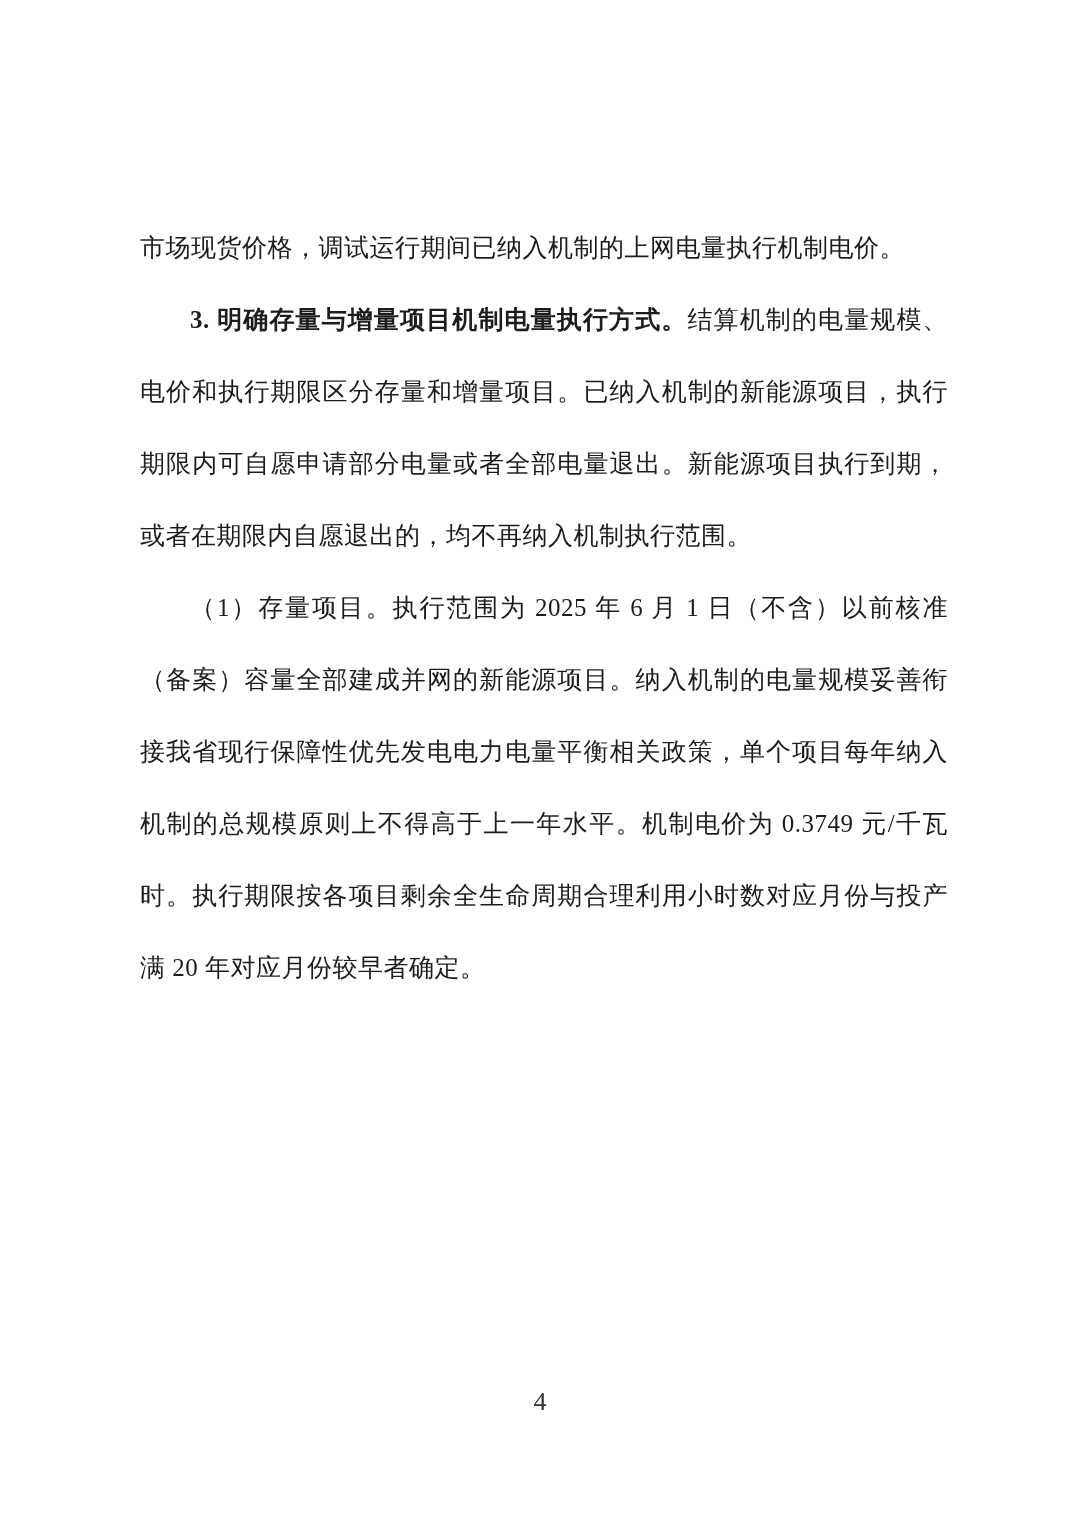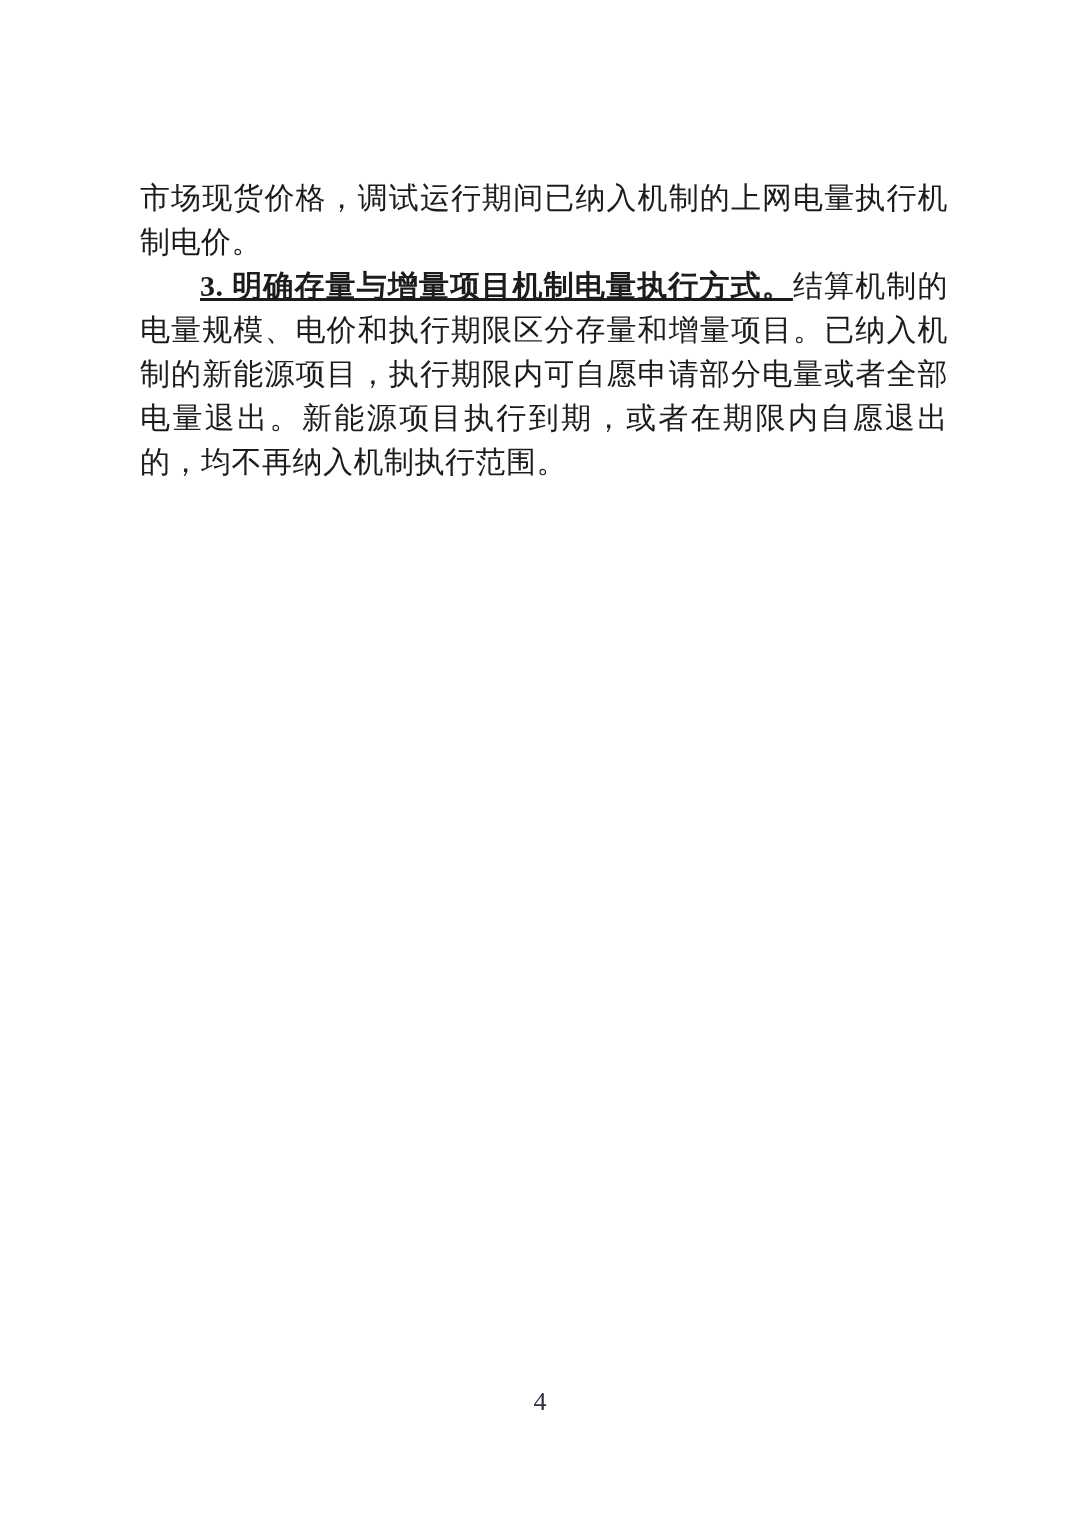--- a/index.html
+++ b/index.html
@@ -12,35 +12,35 @@
     width: 1080px;
     height: 1527px;
     margin: 0 auto;
     background: #ffffff;
     overflow: hidden;
     font-family: "Liberation Serif", "DejaVu Serif", serif;
     color: #1c1c1c;
   }
   .content {
     padding: 176px 132px 0 140px;
-    font-size: 30px;
-    line-height: 44px;
+    font-size: 25px;
+    line-height: 72px;
     text-align: justify;
     text-justify: inter-ideograph;
     letter-spacing: 0.5px;
+    margin-top: 36px;
   }
   .content p {
     margin: 0;
   }
   .content p.indent {
     text-indent: 2em;
   }
   .seg-bold {
     font-weight: bold;
-    text-decoration: underline;
   }
   .footer {
     position: absolute;
     left: 0;
     top: 1384px;
     width: 100%;
     text-align: center;
     font-size: 26px;
     line-height: 36px;
     color: #2e3240;
@@ -50,19 +50,20 @@
 <body>
 
 <div class="page">
 
   <div class="content">
 
     <p><span>市场现货价格，调试运行期间已纳入机制的上网电量执行机制电价。</span></p>
 
     <p class="indent"><span class="seg-bold">3. 明确存量与增量项目机制电量执行方式。</span><span>结算机制的电量规模、电价和执行期限区分存量和增量项目。已纳入机制的新能源项目，执行期限内可自愿申请部分电量或者全部电量退出。新能源项目执行到期，或者在期限内自愿退出的，均不再纳入机制执行范围。</span></p>
 
+    <p class="indent"><span>（1）存量项目。执行范围为 2025 年 6 月 1 日（不含）以前核准（备案）容量全部建成并网的新能源项目。纳入机制的电量规模妥善衔接我省现行保障性优先发电电力电量平衡相关政策，单个项目每年纳入机制的总规模原则上不得高于上一年水平。机制电价为 0.3749 元/千瓦时。执行期限按各项目剩余全生命周期合理利用小时数对应月份与投产满 20 年对应月份较早者确定。</span></p>
 
 
   </div>
 
   <div class="footer"><span>4</span></div>
 
 </div>
 
 </body></html>

